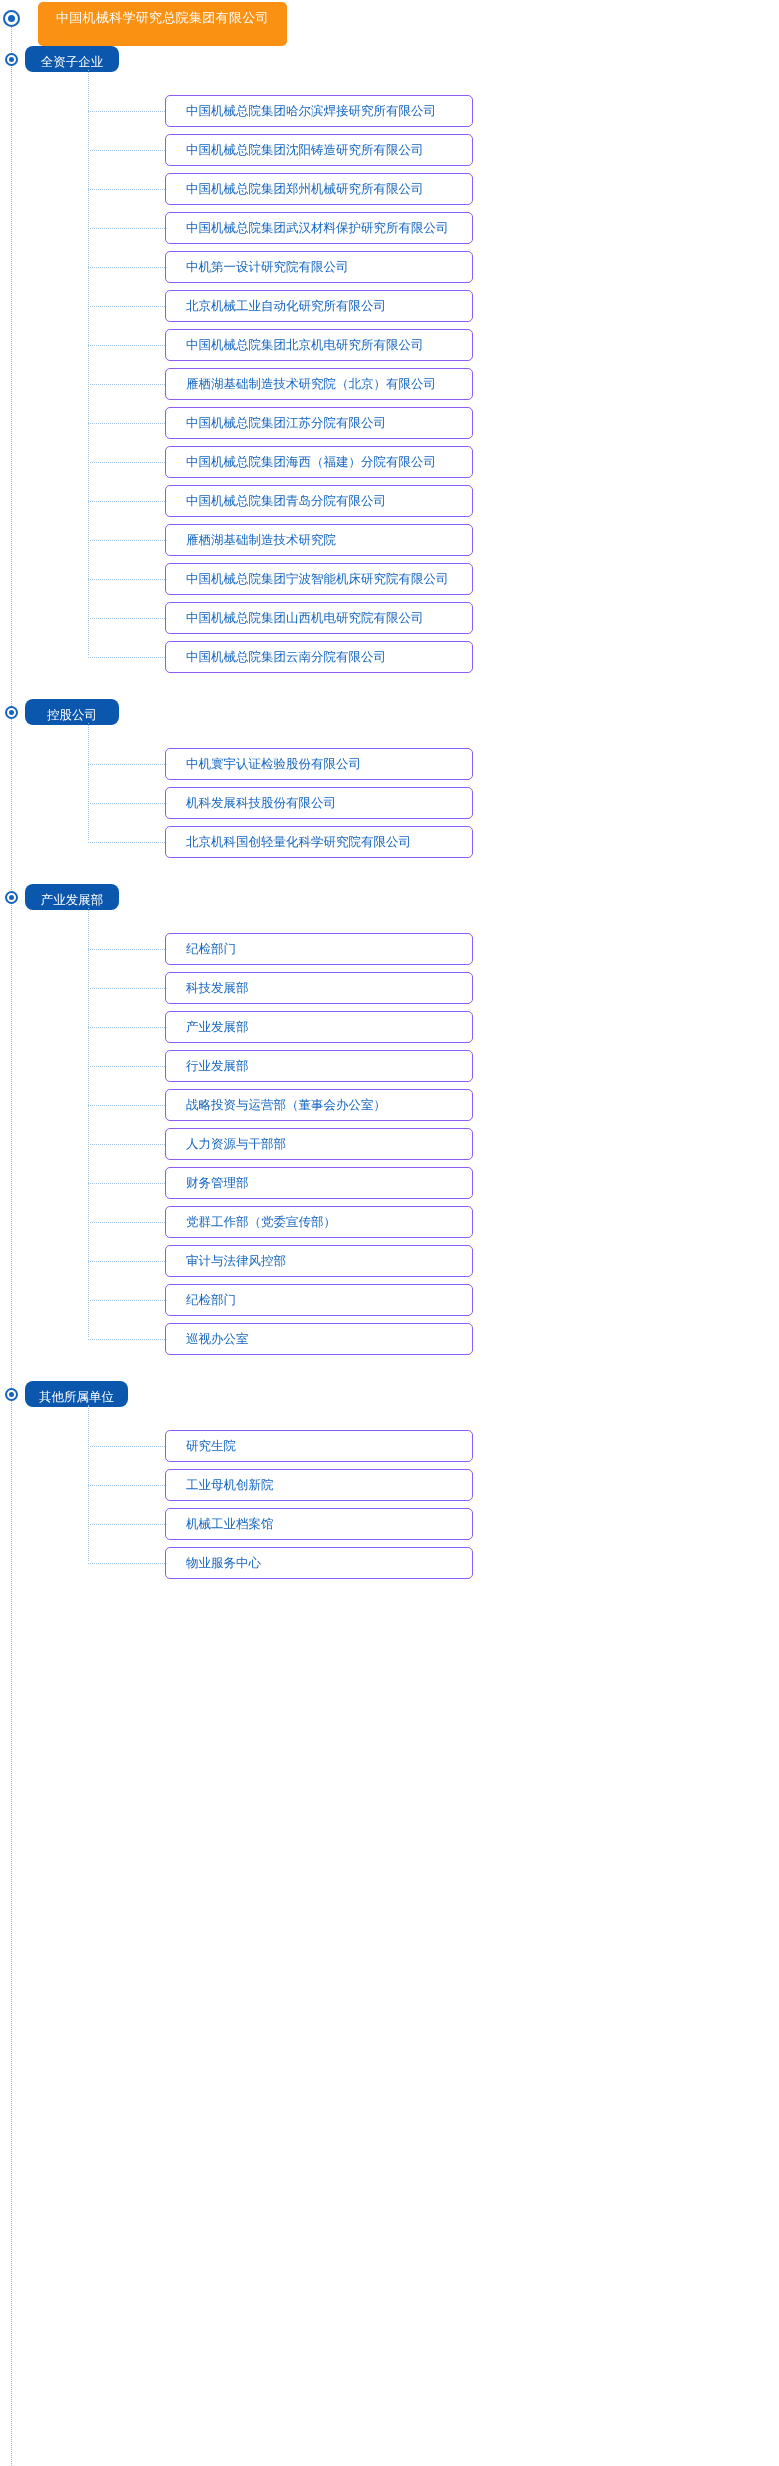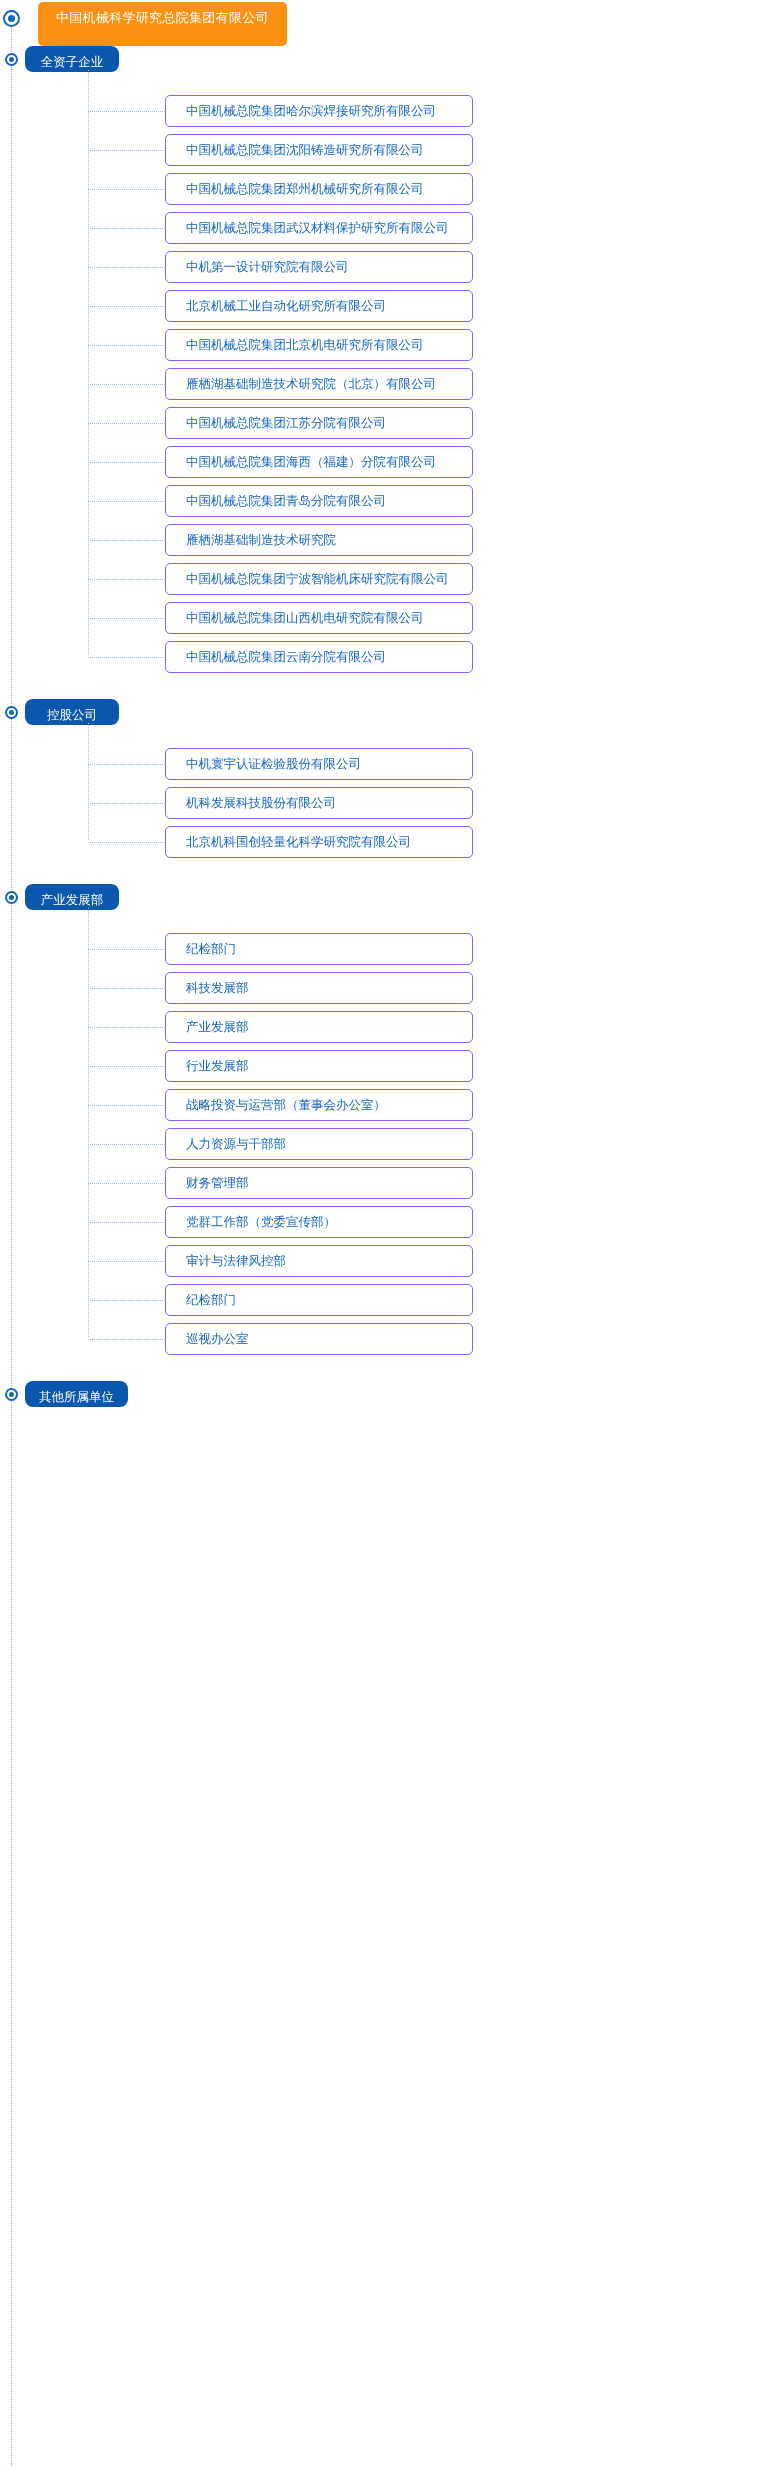--- a/index.html
+++ b/index.html
@@ -292,17 +292,31 @@
             <div class="leaf-card">巡视办公室</div>
           </div>
         </div>
         <div class="group-gap"></div>
       </div>
       <div class="group">
         <div class="group-head-row">
           <div class="spine-dot sm" style="top: 7px;"></div>
           <div class="group-head">其他所属单位</div>
         </div>
+        <div class="children">
+          <div class="leaf-row">
+            <div class="leaf-card">研究生院</div>
+          </div>
+          <div class="leaf-row">
+            <div class="leaf-card">工业母机创新院</div>
+          </div>
+          <div class="leaf-row">
+            <div class="leaf-card">机械工业档案馆</div>
+          </div>
+          <div class="leaf-row">
+            <div class="leaf-card">物业服务中心</div>
+          </div>
+        </div>
         <div class="group-gap"></div>
       </div>
     </div>
 
 </div>
 
 </body></html>

